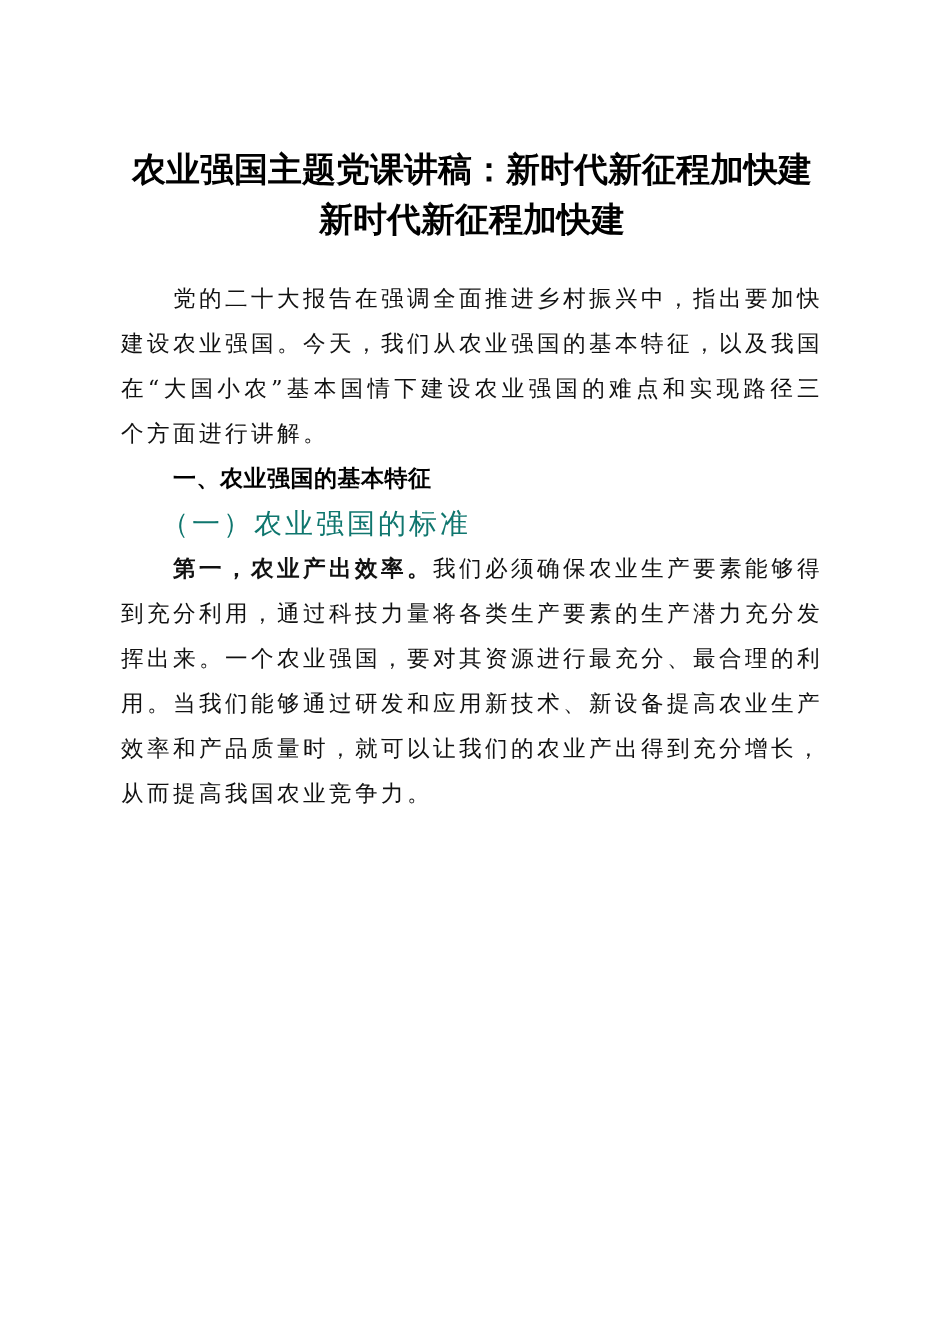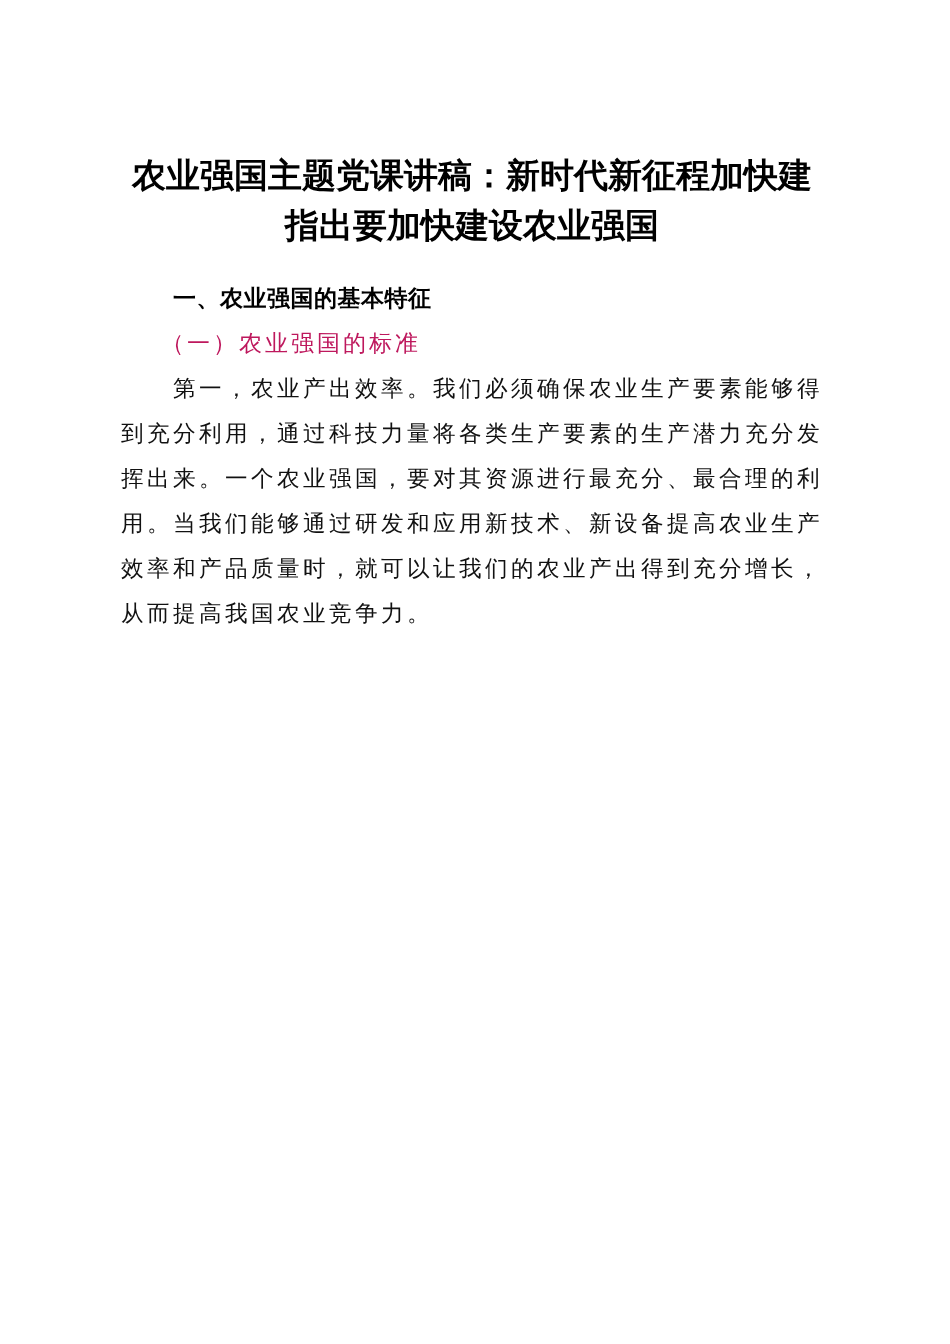--- a/index.html
+++ b/index.html
@@ -1,39 +1,40 @@
 <!DOCTYPE html>
 <html><head>
 <meta charset="utf-8">
 <style>
   html, body { margin: 0; padding: 0; background: #ffffff; }
   body { width: 950px; height: 1344px; position: relative; overflow: hidden;
          font-family: "DejaVu Serif", "Liberation Serif", serif; color: #111; }
   .page { position: absolute; left: 121px; top: 0; width: 702px; }
-  .title { position: absolute; left: 0; top: 150px; width: 702px; text-align: center;
+  .title { position: absolute; left: 0; top: 144px; width: 702px; text-align: center;
            font-family: "DejaVu Serif", "Liberation Serif", serif; font-weight: bold;
            font-size: 34px; line-height: 50px; letter-spacing: 0px; color: #000; }
   .body { position: absolute; left: 0; top: 276px; width: 702px; }
   .p { font-size: 22.6px; line-height: 45px; letter-spacing: 3.4px; text-align: justify;
        text-indent: 52px; margin: 0; color: #111; }
   .h1 { font-family: Liberation Serif, serif; font-weight: bold;
         font-size: 23px; line-height: 45px; margin: 0; padding-left: 52px; letter-spacing: 0.5px; color: #000; }
-  .h2 { font-size: 23px; line-height: 45px; margin: 0; padding-left: 40px; letter-spacing: 3px; color: #be185d; }
-  .lead { font-weight: normal; }
+  .h2 { font-size: 28px; line-height: 45px; margin: 0; padding-left: 40px; letter-spacing: 3px; color: #0f766e; }
+  .lead { font-weight: bold; }
 </style>
 </head>
 <body>
 
 <div class="page">
   <div class="title">
     <div>农业强国主题党课讲稿：新时代新征程加快建</div>
-    <div>指出要加快建设农业强国</div>
+    <div>新时代新征程加快建</div>
   </div>
 
   <div class="body">
+    <p class="p">党的二十大报告在强调全面推进乡村振兴中，指出要加快建设农业强国。今天，我们从农业强国的基本特征，以及我国在“大国小农”基本国情下建设农业强国的难点和实现路径三个方面进行讲解。</p>
 
     <p class="h1">一、农业强国的基本特征</p>
 
     <p class="h2">（一）农业强国的标准</p>
 
     <p class="p"><span class="lead">第一，农业产出效率。</span><span>我们必须确保农业生产要素能够得到充分利用，通过科技力量将各类生产要素的生产潜力充分发挥出来。一个农业强国，要对其资源进行最充分、最合理的利用。当我们能够通过研发和应用新技术、新设备提高农业生产效率和产品质量时，就可以让我们的农业产出得到充分增长，从而提高我国农业竞争力。</span></p>
 
 
   </div>
 </div>

